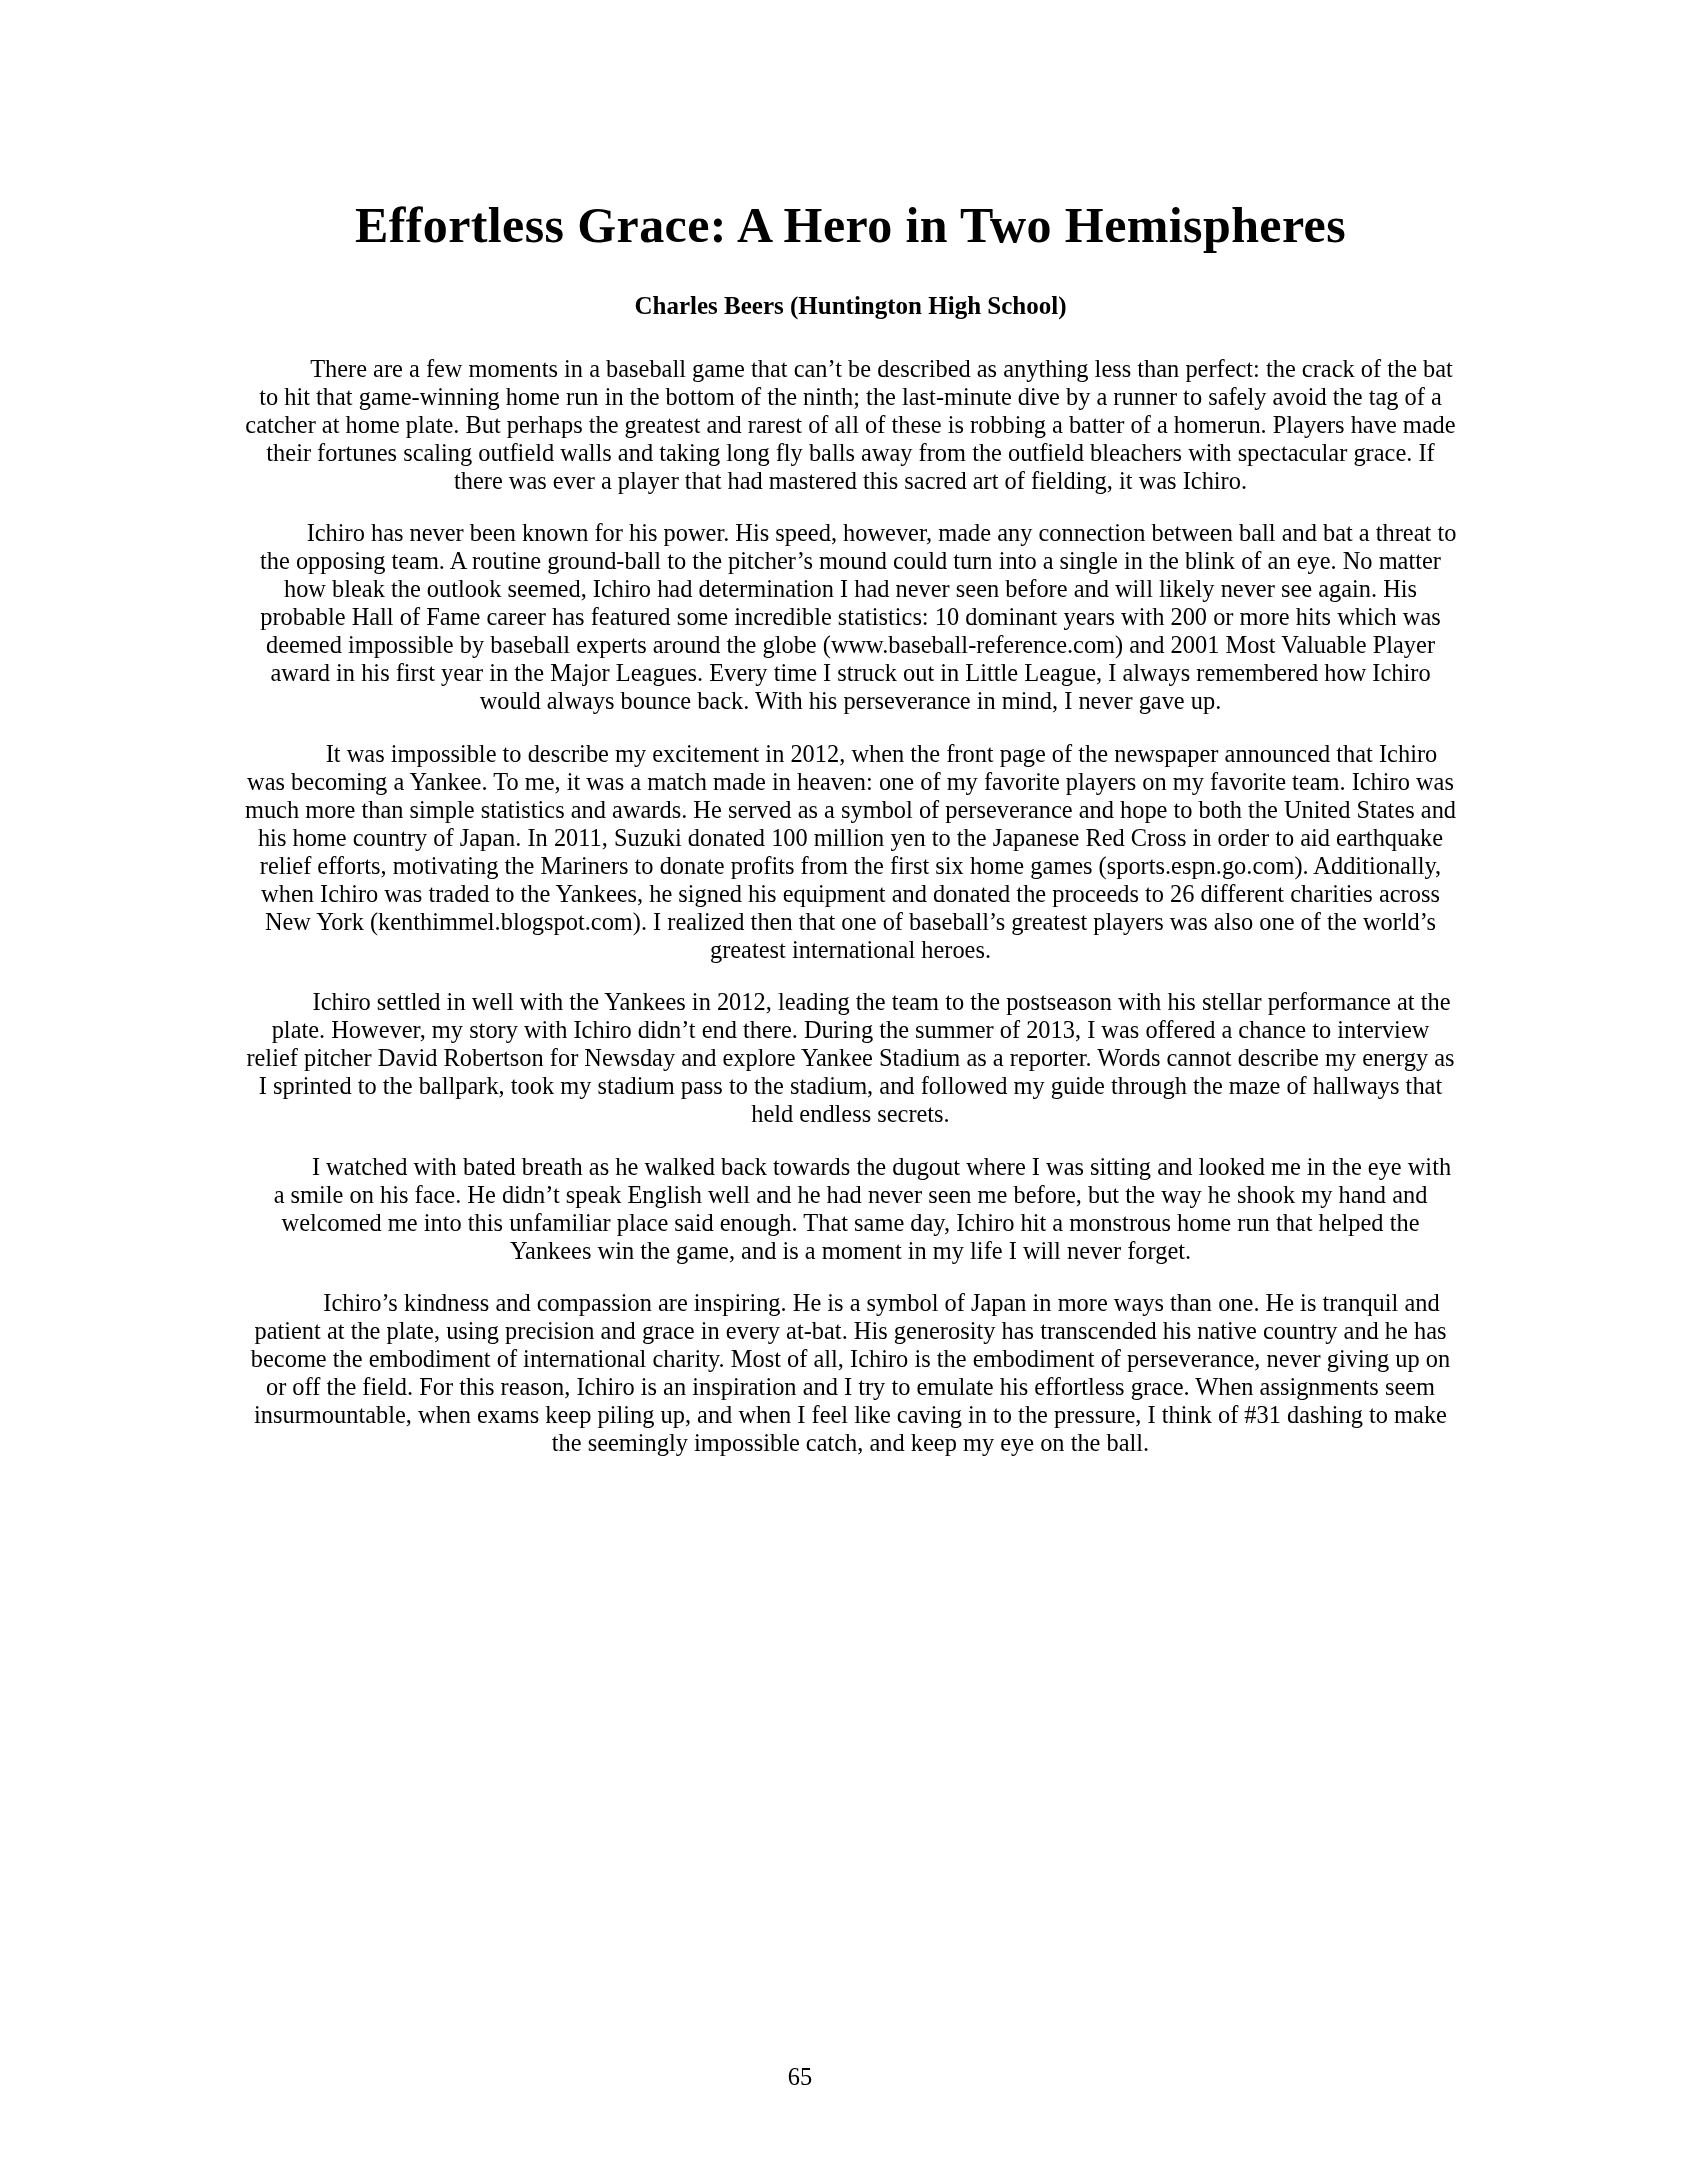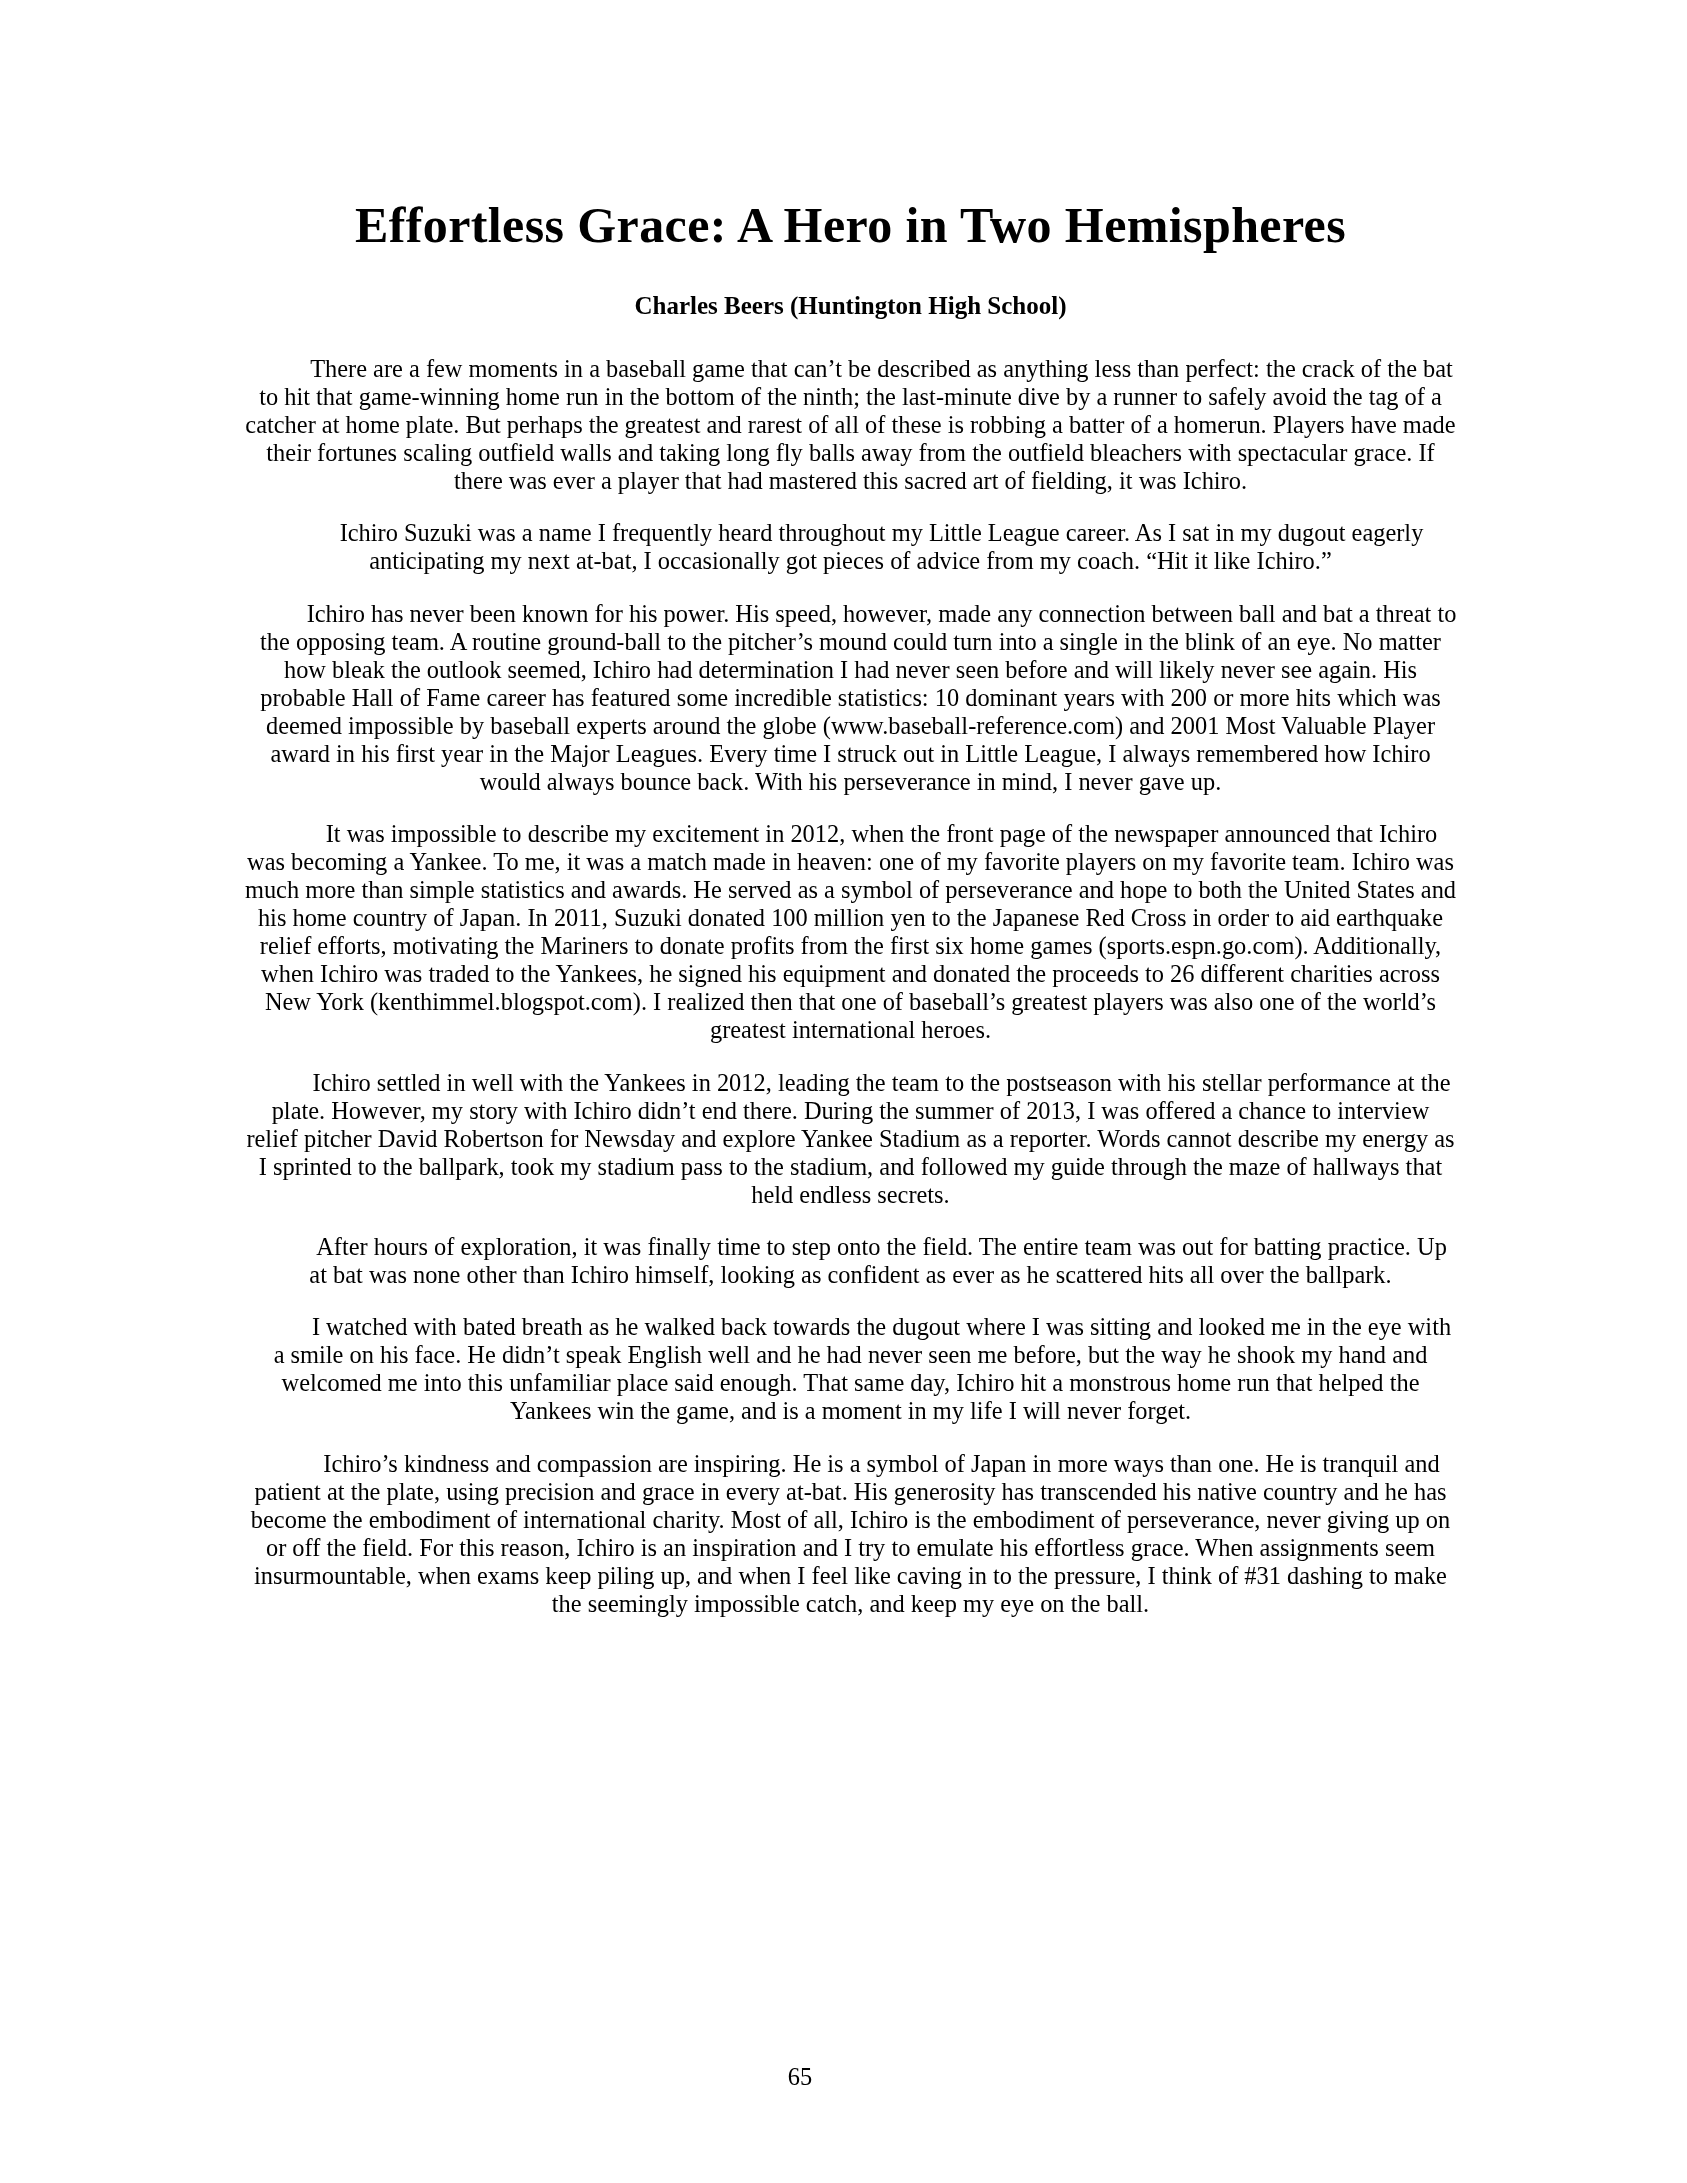--- a/index.html
+++ b/index.html
@@ -59,24 +59,22 @@
 </style>
 </head>
 <body>
 
 <div class="page">
   <div class="content">
     <h1 class="title">Effortless Grace: A Hero in Two Hemispheres</h1>
     <div class="byline">Charles Beers (Huntington High School)</div>
     <div class="essay">
       <p>There are a few moments in a baseball game that can’t be described as anything less than perfect: the crack of the bat to hit that game-winning home run in the bottom of the ninth; the last-minute dive by a runner to safely avoid the tag of a catcher at home plate. But perhaps the greatest and rarest of all of these is robbing a batter of a homerun. Players have made their fortunes scaling outfield walls and taking long fly balls away from the outfield bleachers with spectacular grace. If there was ever a player that had mastered this sacred art of fielding, it was Ichiro.</p>
-      <p>Ichiro Suzuki was a name I frequently heard throughout my Little League career. As I sat in my dugout eagerly anticipating my next at-bat, I occasionally got pieces of advice from my coach. “Hit it like Ichiro.”</p>
       <p>Ichiro has never been known for his power. His speed, however, made any connection between ball and bat a threat to the opposing team. A routine ground-ball to the pitcher’s mound could turn into a single in the blink of an eye. No matter how bleak the outlook seemed, Ichiro had determination I had never seen before and will likely never see again. His probable Hall of Fame career has featured some incredible statistics: 10 dominant years with 200 or more hits which was deemed impossible by baseball experts around the globe (www.baseball-reference.com) and 2001 Most Valuable Player award in his first year in the Major Leagues. Every time I struck out in Little League, I always remembered how Ichiro would always bounce back. With his perseverance in mind, I never gave up.</p>
       <p>It was impossible to describe my excitement in 2012, when the front page of the newspaper announced that Ichiro was becoming a Yankee. To me, it was a match made in heaven: one of my favorite players on my favorite team. Ichiro was much more than simple statistics and awards. He served as a symbol of perseverance and hope to both the United States and his home country of Japan. In 2011, Suzuki donated 100 million yen to the Japanese Red Cross in order to aid earthquake relief efforts, motivating the Mariners to donate profits from the first six home games (sports.espn.go.com). Additionally, when Ichiro was traded to the Yankees, he signed his equipment and donated the proceeds to 26 different charities across New York (kenthimmel.blogspot.com). I realized then that one of baseball’s greatest players was also one of the world’s greatest international heroes.</p>
       <p>Ichiro settled in well with the Yankees in 2012, leading the team to the postseason with his stellar performance at the plate. However, my story with Ichiro didn’t end there. During the summer of 2013, I was offered a chance to interview relief pitcher David Robertson for Newsday and explore Yankee Stadium as a reporter. Words cannot describe my energy as I sprinted to the ballpark, took my stadium pass to the stadium, and followed my guide through the maze of hallways that held endless secrets.</p>
-      <p>After hours of exploration, it was finally time to step onto the field. The entire team was out for batting practice. Up at bat was none other than Ichiro himself, looking as confident as ever as he scattered hits all over the ballpark.</p>
       <p>I watched with bated breath as he walked back towards the dugout where I was sitting and looked me in the eye with a smile on his face. He didn’t speak English well and he had never seen me before, but the way he shook my hand and welcomed me into this unfamiliar place said enough. That same day, Ichiro hit a monstrous home run that helped the Yankees win the game, and is a moment in my life I will never forget.</p>
       <p>Ichiro’s kindness and compassion are inspiring. He is a symbol of Japan in more ways than one. He is tranquil and patient at the plate, using precision and grace in every at-bat. His generosity has transcended his native country and he has become the embodiment of international charity. Most of all, Ichiro is the embodiment of perseverance, never giving up on or off the field. For this reason, Ichiro is an inspiration and I try to emulate his effortless grace. When assignments seem insurmountable, when exams keep piling up, and when I feel like caving in to the pressure, I think of #31 dashing to make the seemingly impossible catch, and keep my eye on the ball.</p>
     </div>
   </div>
   <div class="page-number">65</div>
 </div>
 
 
 </body></html>

